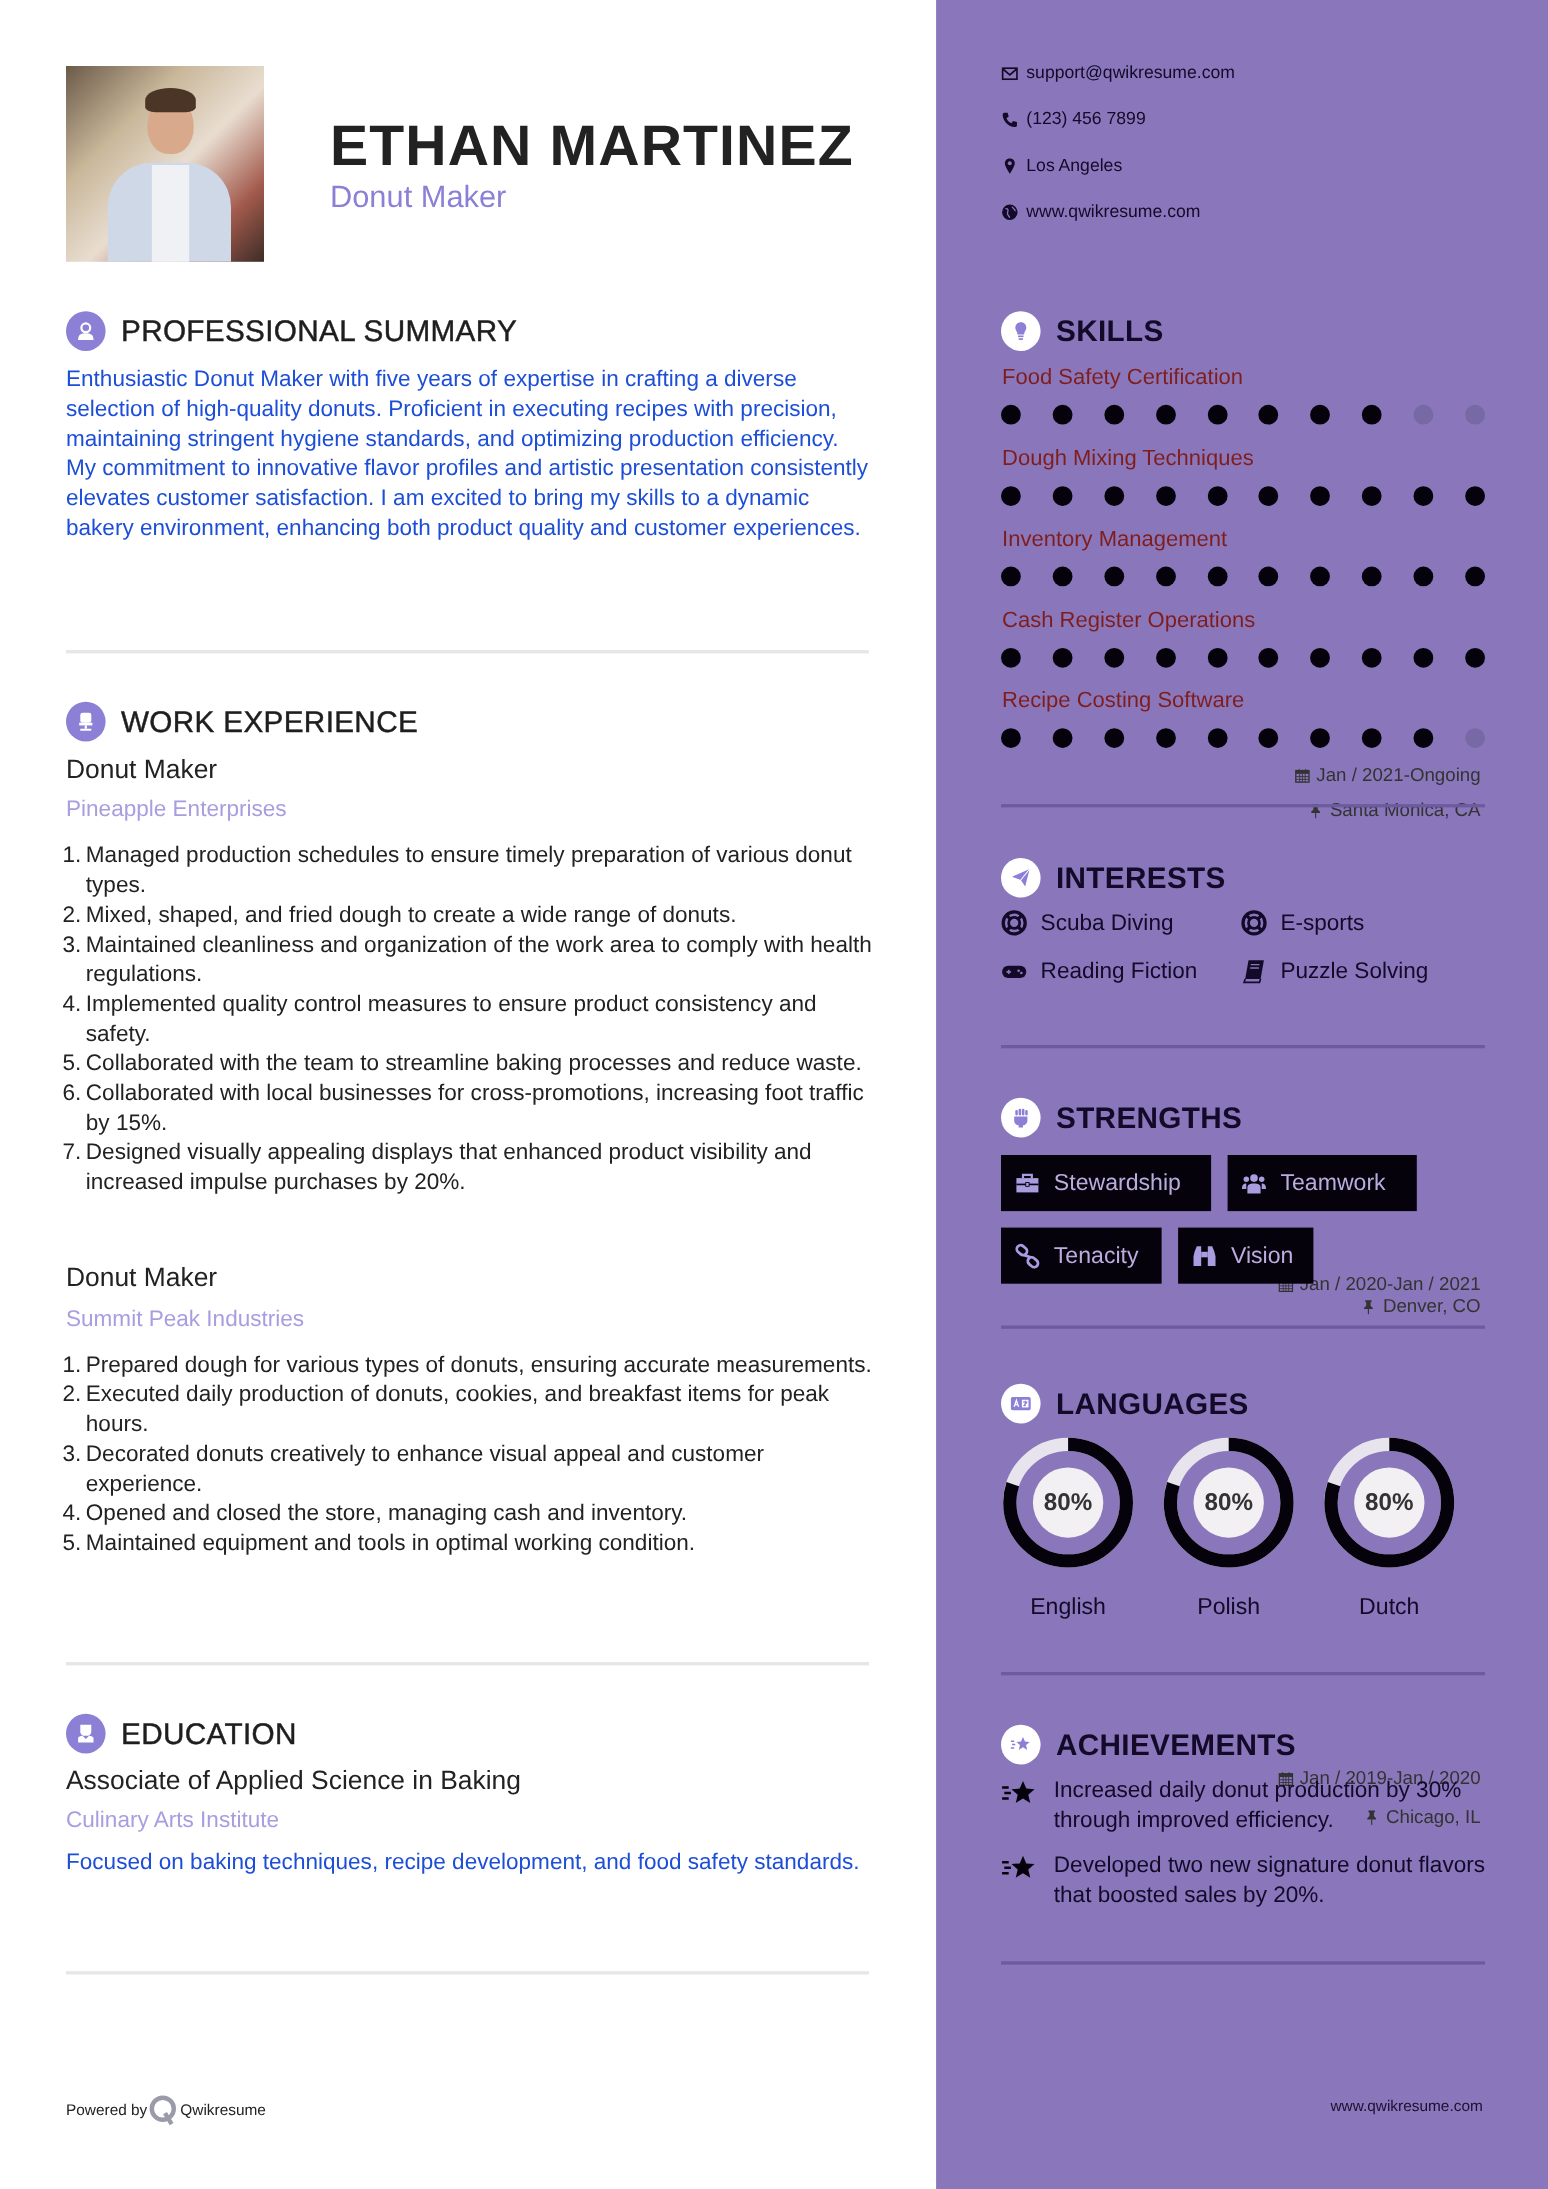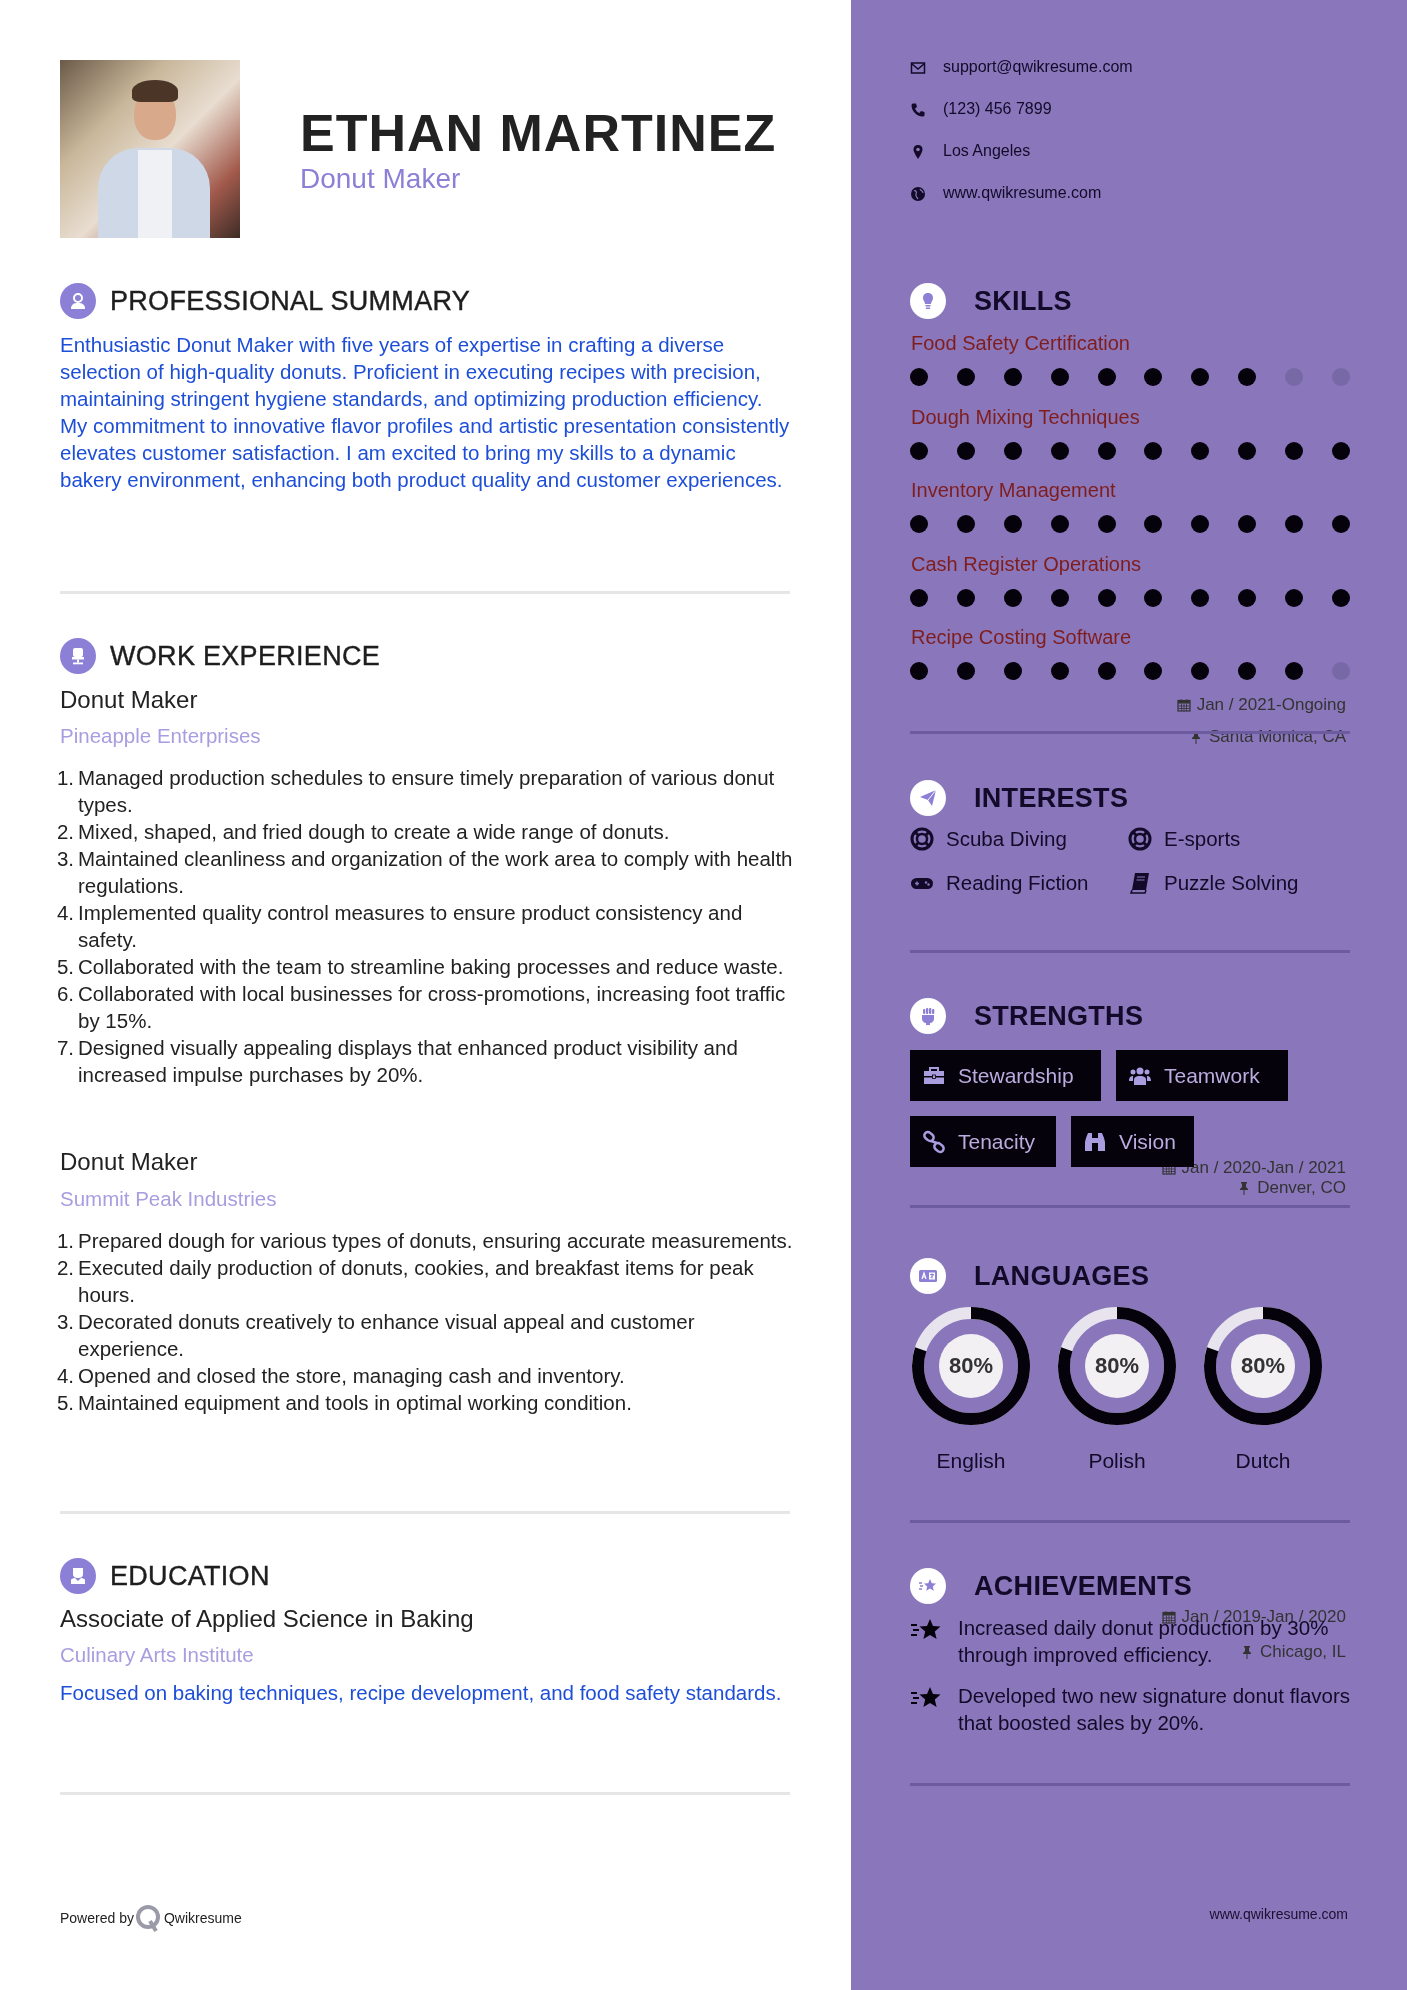--- a/index.html
+++ b/index.html
@@ -38,27 +38,27 @@
     .bullets li { position: relative; padding-left: 18px; }
     .bullets li .num { position: absolute; left: -8px; width: 24px; text-align: right; padding-right: 2px; }
 
     
     .powered { position: absolute; left: 60px; top: 1903px; display: flex; align-items: center; gap: 0; font-size: 14px; color: #222; }
     .powered .qlogo { width: 30px; height: 30px; }
     .powered a { color: #222; }
     .footer-url { position: absolute; right: 59px; top: 1906px; font-size: 14px; color: #1a1030; }
 
     
-    .contact { position: absolute; left: 910px; display: flex; align-items: flex-end; gap: 17px; font-size: 16px; color: #120a28; }
+    .contact { position: absolute; left: 910px; display: flex; align-items: center; gap: 7px; font-size: 16px; color: #120a28; }
     .contact svg { width: 16px; height: 16px; }
 
     .r-head { position: absolute; left: 910px; display: flex; align-items: center; gap: 14px; }
     .r-icon { width: 36px; height: 36px; border-radius: 50%; background: #fff; display: flex; align-items: center; justify-content: center; }
     .r-icon svg { width: 20px; height: 20px; }
-    .r-title { font-size: 27px; font-weight: 700; color: #120a28; letter-spacing: 0.3px; margin-left: 14px; }
+    .r-title { font-size: 27px; font-weight: 700; color: #120a28; letter-spacing: 0.3px; }
 
     .skill-label { position: absolute; left: 911px; font-size: 20px; color: #7f1d1d; }
     .dots { position: absolute; left: 910px; width: 440px; display: flex; justify-content: space-between; }
     .dot { width: 18px; height: 18px; border-radius: 50%; background: #05020c; }
     .dot.off { background: #7768a6; }
 
     .r-divider { position: absolute; left: 910px; width: 440px; height: 3px; background: #6d5ba0; }
 
     .interest { position: absolute; display: flex; align-items: center; gap: 12px; font-size: 20.5px; color: #120a28; white-space: nowrap; }
     .interest svg { width: 24px; height: 24px; }

